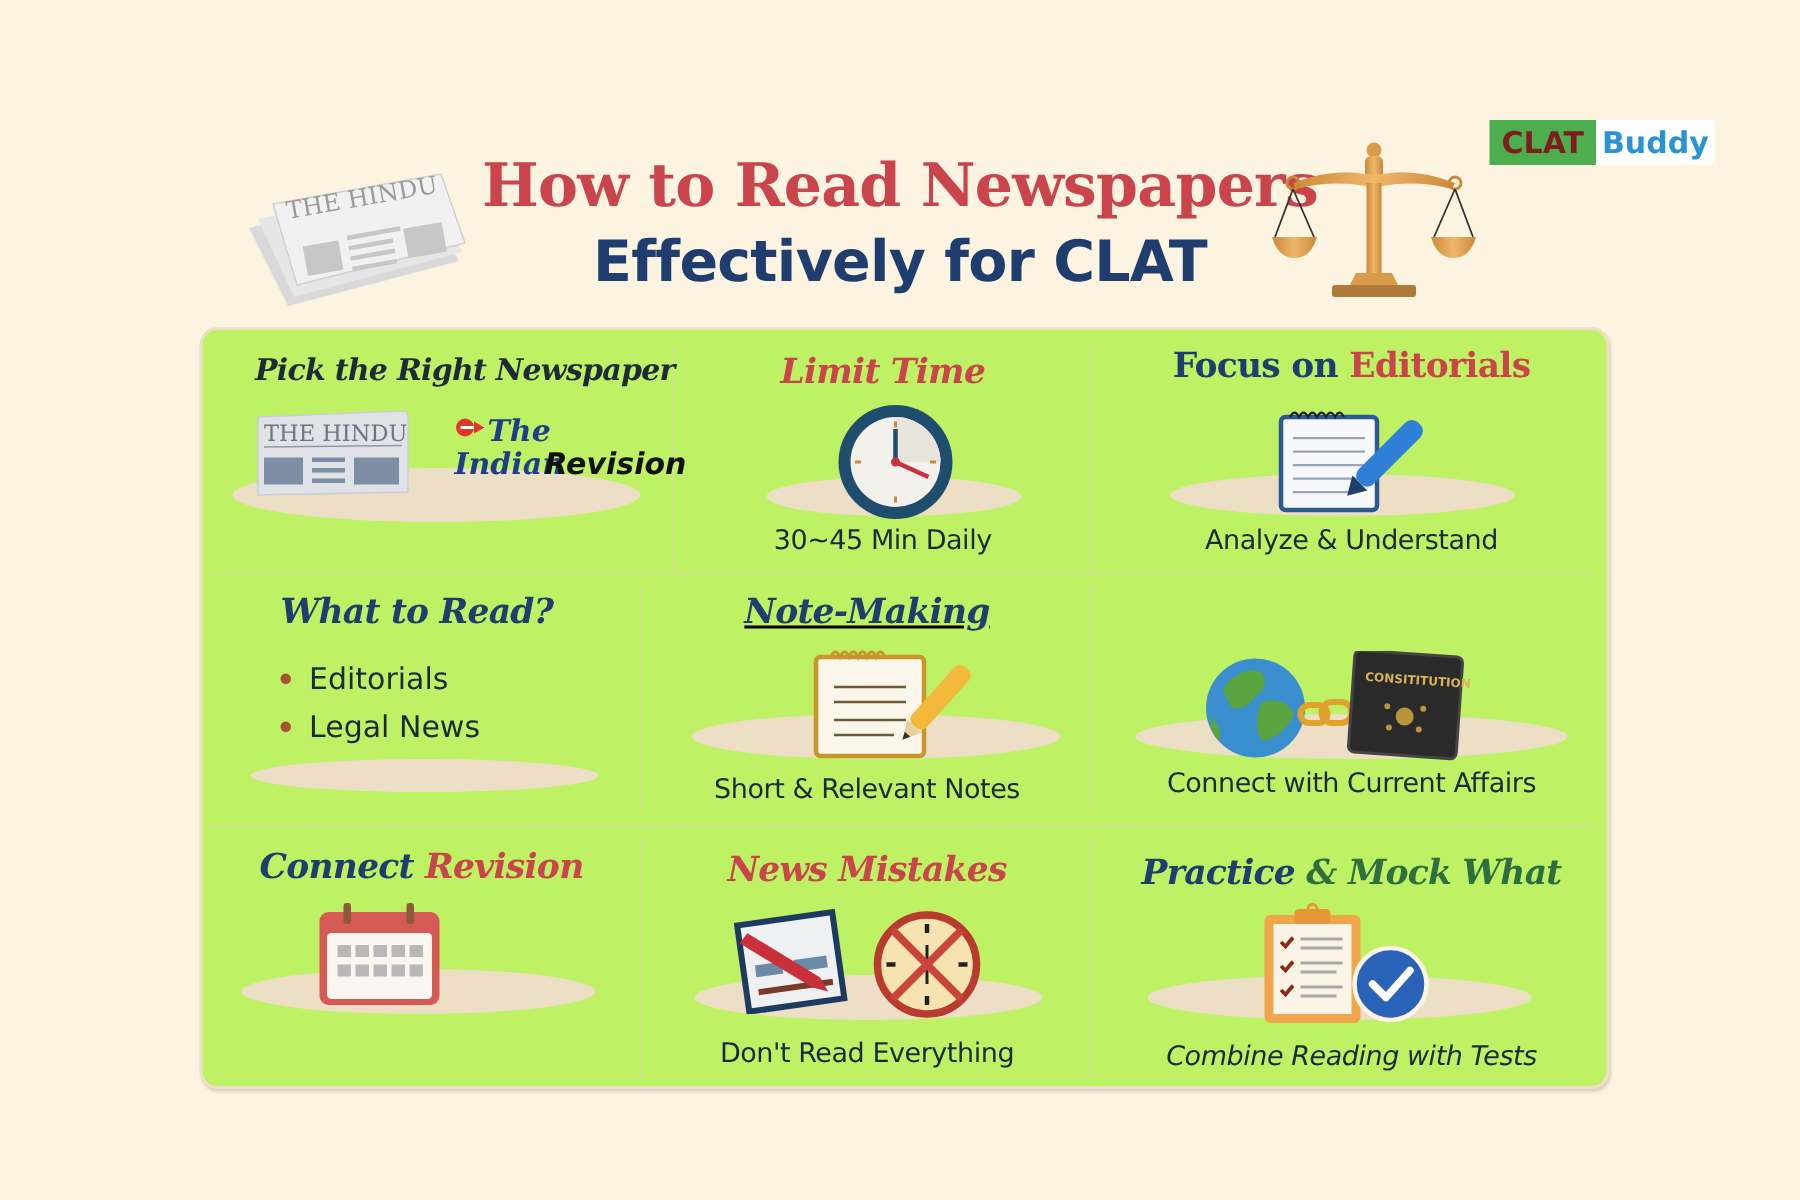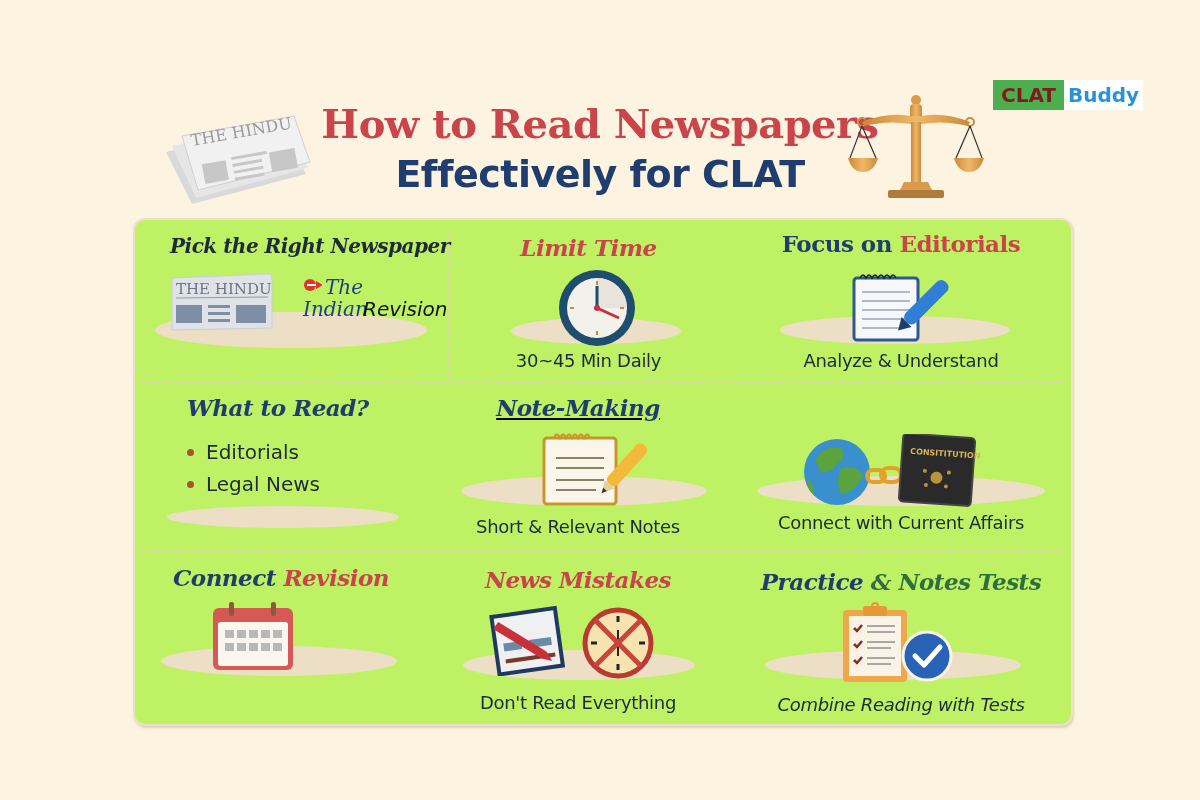--- a/index.html
+++ b/index.html
@@ -57,21 +57,21 @@
     position: absolute; background: #ecdfc6; border-radius: 50%;
   }
   .icon { position: absolute; }
   .bullets { list-style: none; position: absolute; }
   .bullets li {
     font-family: "DejaVu Sans", sans-serif; font-size: 20px; color: #1e2a3a; line-height: 32px;
     display: flex; align-items: center;
   }
   .bullets li .dot { width: 7px; height: 7px; border-radius: 50%; background: #a4532e; margin-right: 12px; }
   .ie {
-    position: absolute; font-family: "DejaVu Serif", serif; font-weight: normal; font-style: italic;
+    position: absolute; font-family: "DejaVu Serif", serif; font-weight: bold; font-style: italic;
     line-height: 22px;
   }
 </style>
 </head>
 <body>
 
 <div class="logo">
   <span class="clat">CLAT</span>
   <span class="buddy">Buddy</span>
 </div>
@@ -337,21 +337,21 @@
     </svg>
   </div>
   <div class="cell" style="left:294px; top:472px; width:298px;">
     <div class="sub">Don't Read Everything</div>
   </div>
 
   <div class="cell" style="left:594px; top:348px; width:344px;">
     <div class="heading">
       <span class="navy">Practice</span>
       <span class="green">&amp;</span>
-      <span class="green">Notes Tests</span>
+      <span class="green">Mock What</span>
     </div>
   </div>
   <div class="shadow" style="left:630px; top:430px; width:256px; height:30px;"></div>
   <div class="icon" style="left:706px; top:382px;">
     <svg width="124" height="80" viewBox="0 0 124 80">
       <rect x="2" y="8" width="64" height="72" rx="4" fill="#f0a64a"></rect>
       <rect x="8" y="14" width="52" height="60" fill="#fbf4e6"></rect>
       <rect x="22" y="4" width="24" height="10" rx="3" fill="#e8963a"></rect>
       <circle cx="34" cy="4" r="3" fill="none" stroke="#e8963a" stroke-width="2"></circle>
       <g stroke="#8a2a1a" stroke-width="2.5" fill="none">

